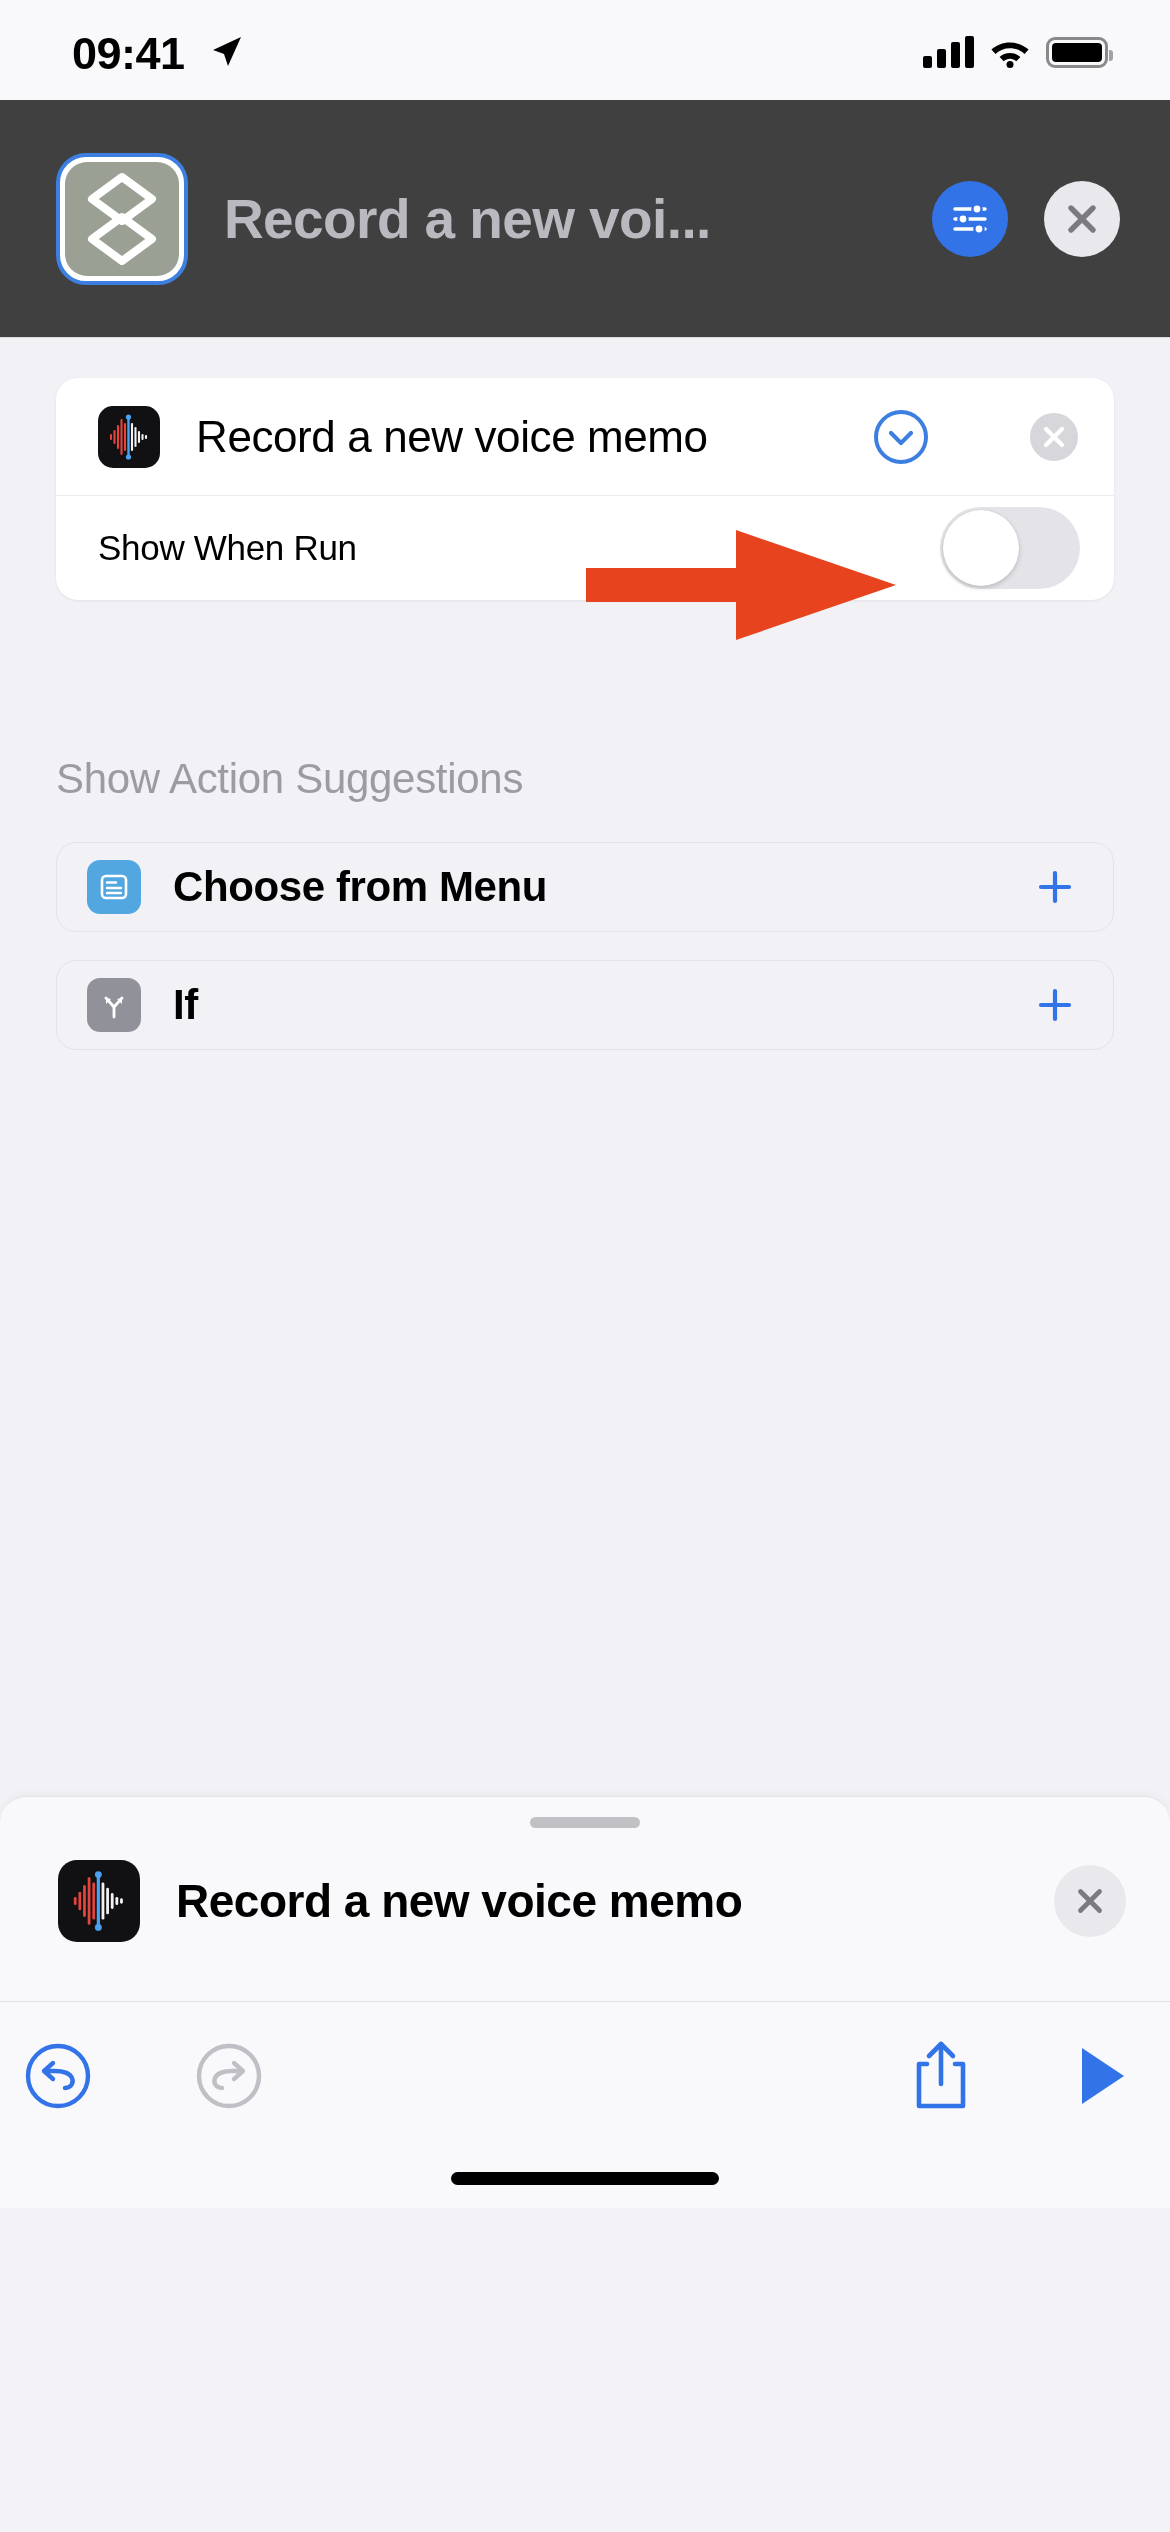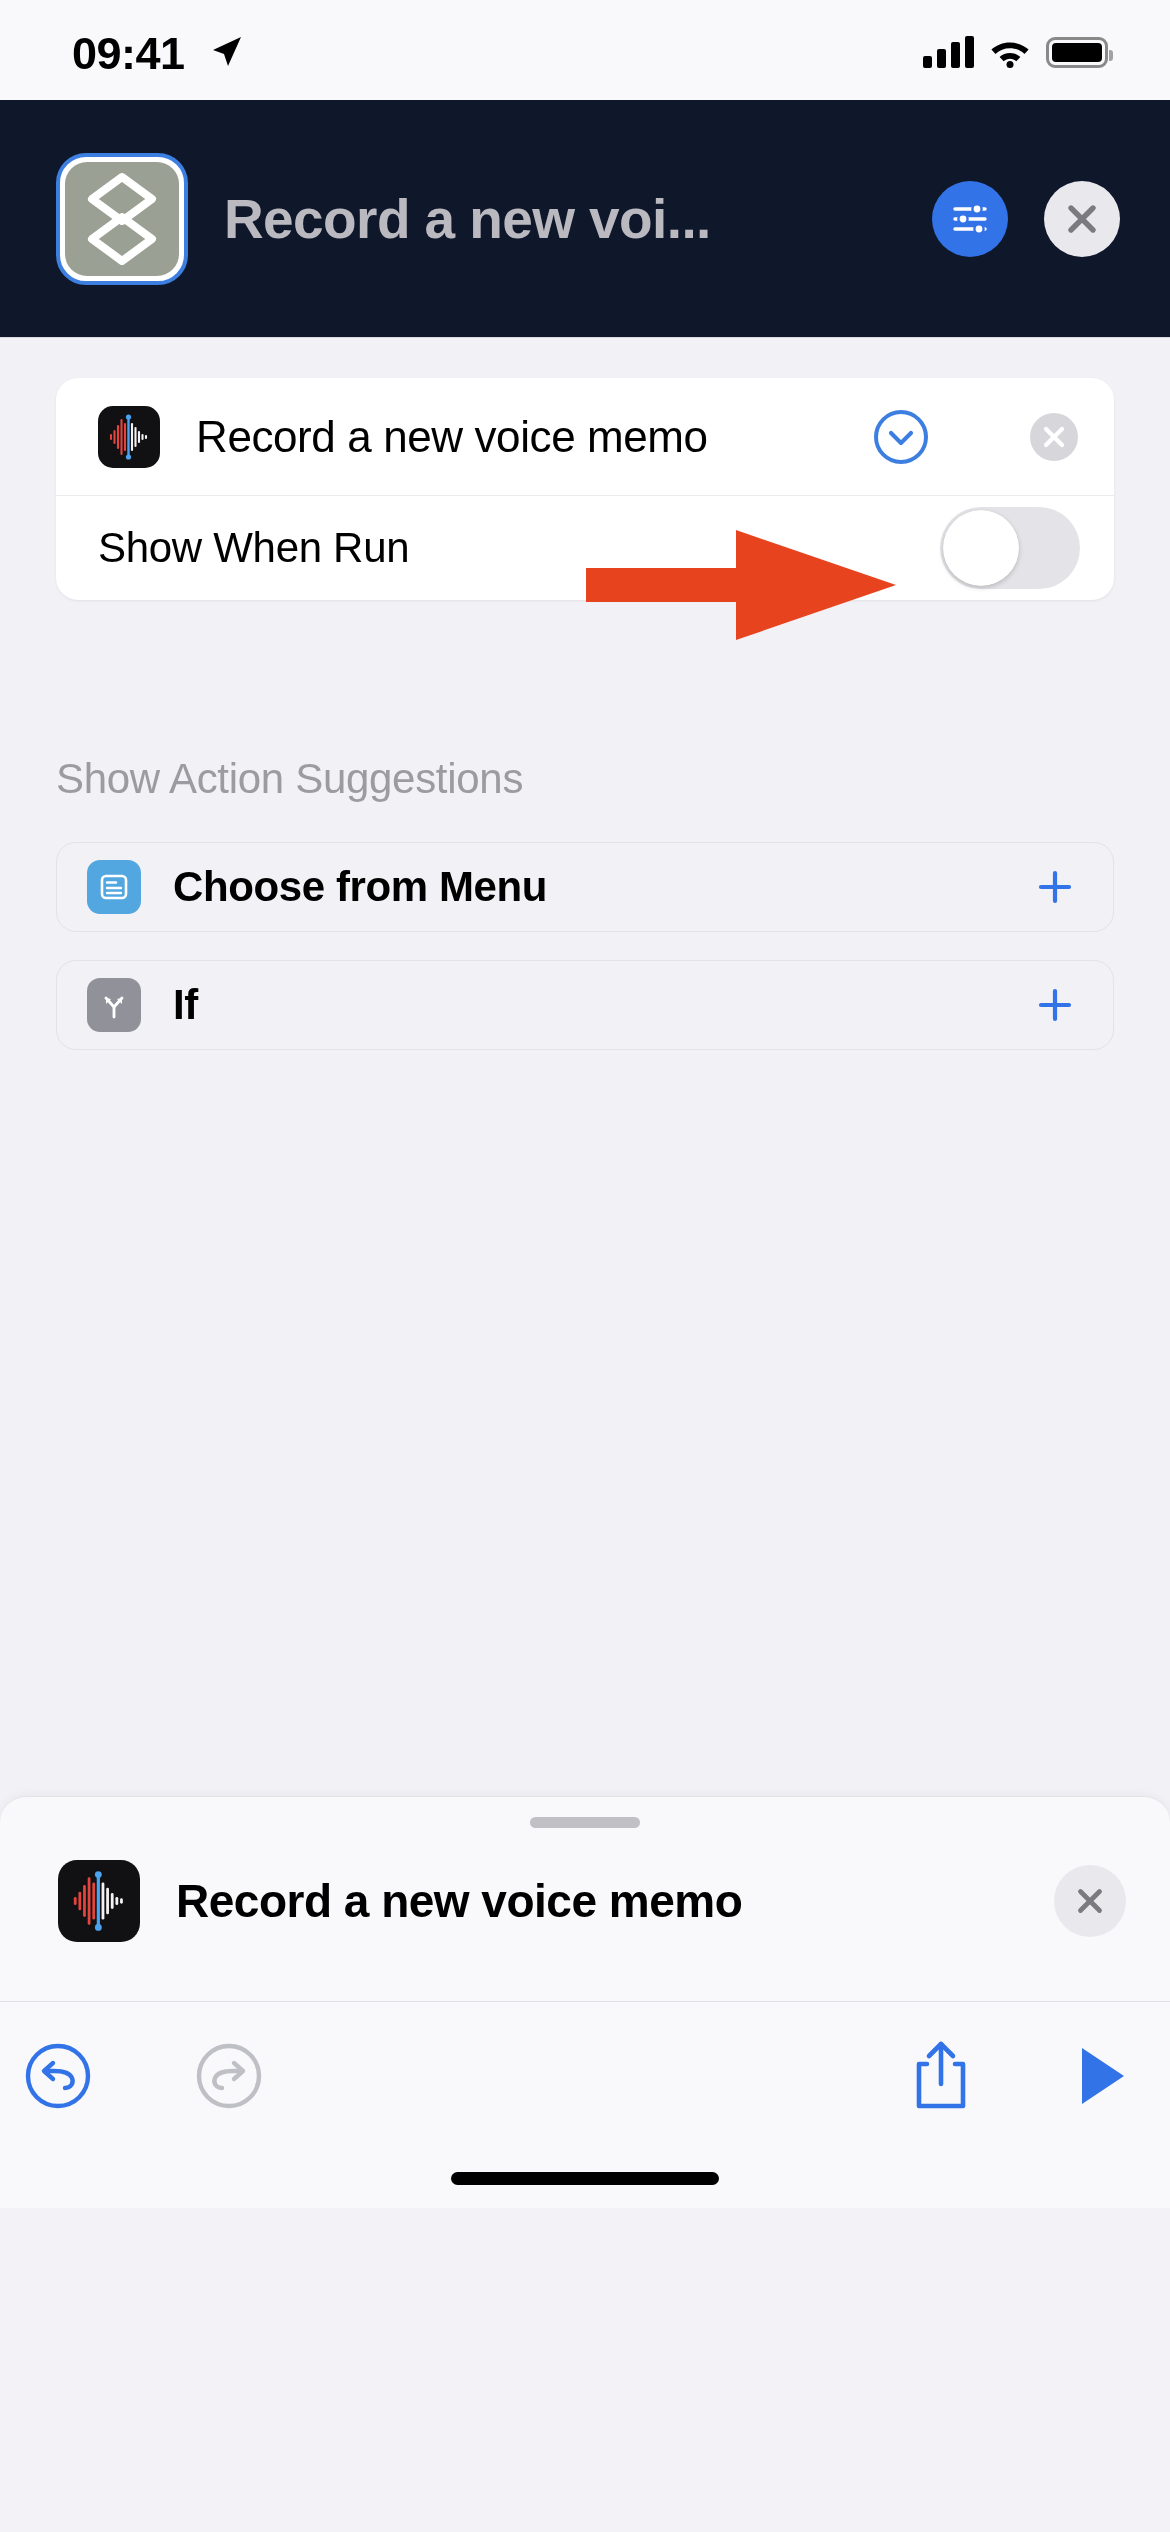--- a/index.html
+++ b/index.html
@@ -44,21 +44,21 @@
   }
   .batt::after {
     content: ""; position: absolute; right: -8px; top: 10px;
     width: 4px; height: 11px; background: rgba(0,0,0,0.35); border-radius: 0 3px 3px 0;
   }
   .batt .fill { width: 100%; height: 100%; background: #000; border-radius: 4px; }
 
   
   #header {
     position: absolute; top: 100px; left: 0; width: 1170px; height: 238px;
-    background: #0f172a;
+    background: #404040;
     border-bottom: 1px solid #d9d9de;
     display: flex; align-items: center; padding: 0 50px 0 56px; justify-content: center;
   }
   #shortcut-icon-wrap {
     width: 132px; height: 132px; border-radius: 30px;
     border: 4px solid #3d7fe0; padding: 5px; flex: 0 0 auto;
     background: #fff;
   }
   #shortcut-icon {
     width: 100%; height: 100%; border-radius: 22px;
@@ -93,21 +93,21 @@
   #action-title {
     margin-left: 36px; flex: 1 1 auto;
     font-size: 44px; color: #000; letter-spacing: -0.4px;
   }
   #chevron-btn { width: 58px; height: 58px; flex: 0 0 auto; margin-right: 98px; }
   #action-remove { width: 52px; height: 52px; flex: 0 0 auto; }
 
   #swr-row {
     display: flex; align-items: center; height: 104px; padding: 0 34px 0 42px;
   }
-  #swr-label { font-size: 42px; color: #000; letter-spacing: -0.3px; flex: 1 1 auto; }
+  #swr-label { font-size: 35px; color: #000; letter-spacing: -0.3px; flex: 1 1 auto; }
   #swr-toggle {
     position: relative; width: 140px; height: 82px; border-radius: 41px;
     background: #e4e4e8; flex: 0 0 auto;
   }
   #swr-toggle .knob {
     position: absolute; left: 3px; top: 3px; width: 76px; height: 76px;
     border-radius: 50%; background: #fff;
     box-shadow: 0 2px 5px rgba(0,0,0,0.18), 0 0 1px rgba(0,0,0,0.1);
   }
 

